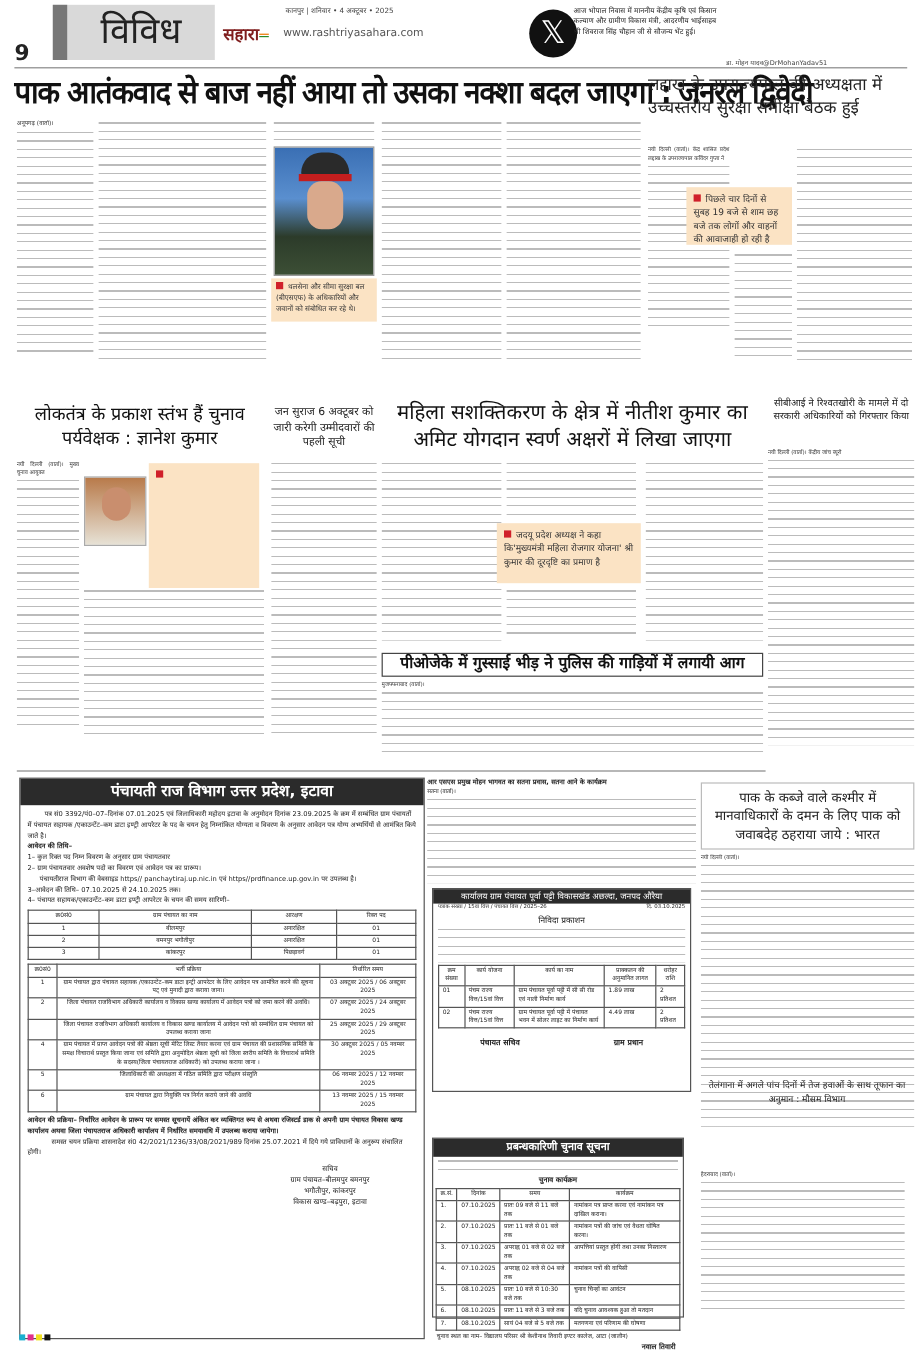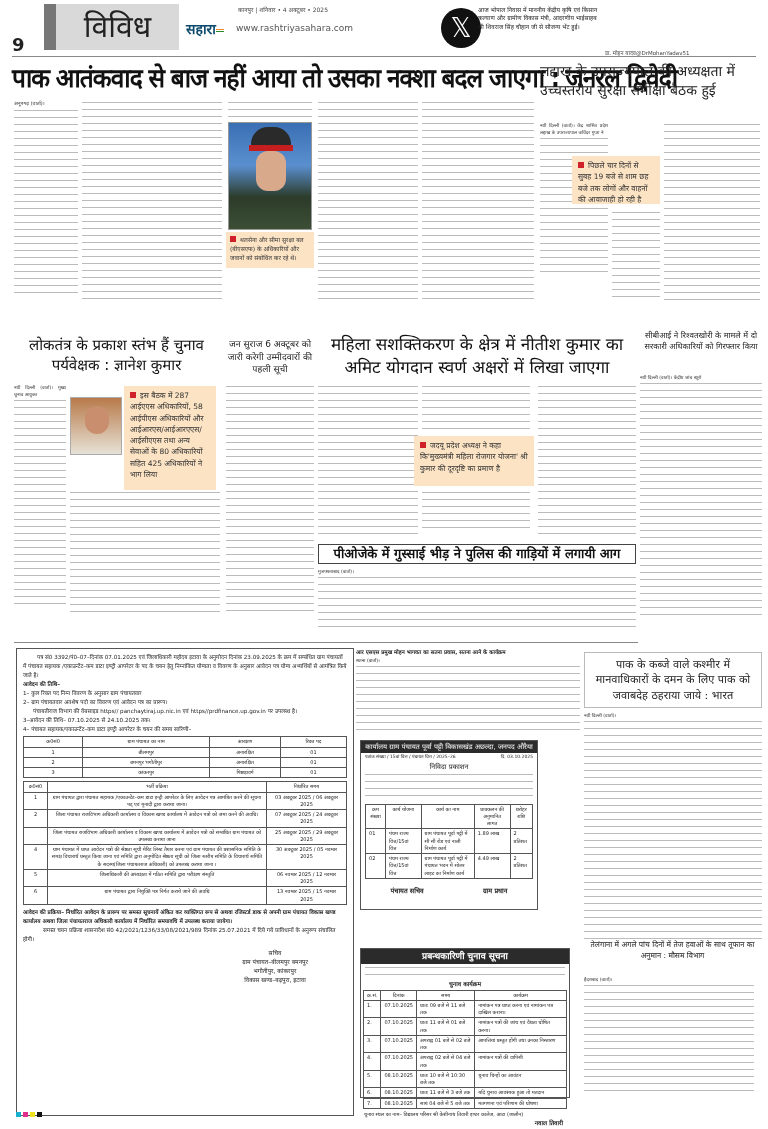--- a/index.html
+++ b/index.html
@@ -1,21 +1,21 @@
 <!DOCTYPE html>
 <html><head>
 <meta charset="utf-8">
 <style>
 *{box-sizing:border-box;margin:0;padding:0}
 body{width:768px;height:1129px;background:#fff;font-family:"DejaVu Sans",sans-serif;color:#222;overflow:hidden;position:relative;font-size:5px;line-height:1.45}
 .abs{position:absolute}
 .sec-tab{left:44px;top:4px;width:135px;height:46px;background:#d9d9d9;border-left:12px solid #777;text-align:center;font-size:30px;line-height:46px;color:#222}
 .page-no{left:12px;top:32px;font-size:18px;font-weight:bold}
 .dateline{left:238px;top:6px;font-size:6px;color:#444}
-.brand{left:186px;top:19px;font-size:14px;font-weight:bold;color:#0c4a6e}
+.brand{left:186px;top:19px;font-size:14px;font-weight:bold;color:#7f1d1d}
 .brand .flag{display:inline-block;width:8px;height:3px;background:linear-gradient(#f08a24 33%,#fff 33% 66%,#2a8a2a 66%);vertical-align:middle}
 .website{left:236px;top:22px;font-size:9px;color:#555}
 .x-logo{left:441px;top:8px;width:40px;height:40px;border-radius:50%;background:#111;color:#fff;font-size:26px;text-align:center;line-height:40px;font-family:"DejaVu Sans",sans-serif}
 .tweet{left:478px;top:6px;width:122px;font-size:6px;line-height:1.4;color:#222}
 .tweet-handle{left:605px;top:50px;font-size:5.5px;color:#444}
 .rule{left:12px;right:12px;height:1px;background:#888}
 .h-main{left:12px;top:60px;width:520px;font-size:26px;font-weight:bold;color:#111;letter-spacing:-1px;font-family:"DejaVu Sans Condensed","DejaVu Sans",sans-serif;white-space:nowrap;transform:scaleX(0.94);transform-origin:left}
 .h-side{left:540px;top:62px;width:220px;font-size:14px;line-height:1.35;color:#222}
 .col{font-size:4.6px;line-height:1.55;color:#333;text-align:justify;overflow:hidden}
 .filler{display:block;height:100%;background:repeating-linear-gradient(#fff 0 2px,#bbb 2px 3px,#fff 3px 7px)}
@@ -30,21 +30,21 @@
 .h2{font-size:17px;line-height:1.35;color:#111;text-align:center}
 .h3{font-size:9px;line-height:1.4;text-align:center;color:#222}
 .boxed-h{left:318px;top:544px;width:318px;height:20px;border:1px solid #444;font-size:13px;line-height:18px;text-align:center;font-weight:bold;color:#111}
 .notice{left:16px;top:648px;width:338px;height:468px;border:1px solid #555}
 .notice-title{background:#2b2b2b;color:#fff;font-size:13px;font-weight:bold;text-align:center;height:22px;line-height:22px}
 .notice p{font-size:5.6px;line-height:1.6;padding:0 6px;color:#222}
 table{border-collapse:collapse;width:100%}
 td,th{border:1px solid #555;font-size:5px;padding:1px 3px;font-weight:normal;vertical-align:top;color:#222}
 .tbl1{margin:3px 6px;width:calc(100% - 12px)}
 .tbl1 td{text-align:center}
-.tender{left:360px;top:740px;width:178px;height:170px;border:1px solid #555}
+.tender{left:360px;top:740px;width:216px;height:170px;border:1px solid #555}
 .tender-title{background:#2b2b2b;color:#fff;font-size:7px;text-align:center;height:12px;line-height:12px}
 .election{left:360px;top:948px;width:210px;height:150px;border:1px solid #555}
 .election-title{background:#2b2b2b;color:#fff;font-size:9px;font-weight:bold;text-align:center;height:15px;line-height:15px}
 .reg-marks{left:16px;top:1112px}
 .reg-marks span{display:inline-block;width:5px;height:5px;margin-right:2px}
 .ad-top{left:356px;top:648px;width:224px;height:90px;font-size:4.6px;line-height:1.55}
 </style>
 </head>
 <body>
 
@@ -96,21 +96,21 @@
   </div>
 
 <div class="abs h2" style="left:14px;top:335px;width:205px;font-size:15px">लोकतंत्र के प्रकाश स्तंभ हैं चुनाव पर्यवेक्षक : ज्ञानेश कुमार</div>
 <div class="abs col" style="left:14px;top:384px;width:52px;height:230px">
   <div>नयी दिल्ली (वार्ता)। मुख्य चुनाव आयुक्त</div>
   <span class="filler" style="height:210px"></span>
 </div>
 <div class="abs photo-cm">
     <div class="face"></div>
   </div>
-<div class="abs callout" style="left:124px;top:386px;width:92px;height:104px"><span class="sq"></span><span>इस बैठक में 287 आईएएस अधिकारियों, 58 आईपीएस अधिकारियों और आईआरएस/आईआरएएस/आईसीएएस तथा अन्य सेवाओं के 80 अधिकारियों सहित 425 अधिकारियों ने भाग लिया</span></div>
+<div class="abs callout" style="left:124px;top:386px;width:92px;height:104px"><span class="sq"></span></div>
 <div class="abs col" style="left:70px;top:490px;width:150px;height:125px">
     <span class="filler"></span>
   </div>
 
 <div class="abs h3" style="left:226px;top:338px;width:88px">जन सुराज 6 अक्टूबर को जारी करेगी उम्मीदवारों की पहली सूची</div>
 <div class="abs col" style="left:226px;top:384px;width:88px;height:230px">
     <span class="filler"></span>
   </div>
 
 <div class="abs h2" style="left:318px;top:333px;width:318px">महिला सशक्तिकरण के क्षेत्र में नीतीश कुमार का अमिट योगदान स्वर्ण अक्षरों में लिखा जाएगा</div>
@@ -136,20 +136,21 @@
 
 <div class="abs boxed-h">पीओजेके में गुस्साई भीड़ ने पुलिस की गाड़ियों में लगायी आग</div>
 <div class="abs col" style="left:318px;top:568px;width:318px;height:64px">
   <div>मुजफ्फराबाद (वार्ता)।</div>
   <span class="filler" style="height:56px"></span>
 </div>
 
 <div class="abs rule" style="top:642px;left:14px;right:130px"></div>
 
 <div class="abs notice">
+  <div class="notice-title">पंचायती राज विभाग उत्तर प्रदेश, इटावा</div>
   <p style="margin-top:4px;text-indent:14px">पत्र सं0 3392/पं0–07–दिनांक 07.01.2025 एवं जिलाधिकारी महोदय इटावा के अनुमोदन दिनांक 23.09.2025 के क्रम में सम्बंधित ग्राम पंचायतों में पंचायत सहायक /एकाउन्टेंट–कम डाटा इण्ट्री आपरेटर के पद के चयन हेतु निम्नांकित योग्यता व विवरण के अनुसार आवेदन पत्र योग्य अभ्यर्थियों से आमंत्रित किये जाते है।</p>
   <p style="font-weight:bold">आवेदन की तिथि–</p>
   <p>1– कुल रिक्त पद निम्न विवरण के अनुसार ग्राम पंचायतवार</p>
   <p>2– ग्राम पंचायतवार अवशेष पदो का विवरण एवं आवेदन पत्र का प्रारूप।</p>
   <p style="text-indent:10px">पंचायतीराज विभाग की वेबसाइड https// panchaytiraj.up.nic.in एवं https//prdfinance.up.gov.in पर उपलब्ध है।</p>
   <p>3–आवेदन की तिथि– 07.10.2025 से 24.10.2025 तक।</p>
   <p>4– पंचायत सहायक/एकाउन्टेंट–कम डाटा इण्ट्री आपरेटर के चयन की समय सारिणी–</p>
   <table class="tbl1">
     <tbody>
         <tr>
@@ -334,21 +335,21 @@
     <div>प्रबन्धक</div>
   </div>
 </div>
 
 <div class="abs h3" style="left:584px;top:652px;width:178px;font-size:11px;border:1px solid #bbb;padding:4px">पाक के कब्जे वाले कश्मीर में मानवाधिकारों के दमन के लिए पाक को जवाबदेह ठहराया जाये : भारत</div>
 <div class="abs col" style="left:584px;top:712px;width:178px;height:228px">
   <div>नयी दिल्ली (वार्ता)।</div>
   <span class="filler" style="height:220px"></span>
 </div>
 
-<div class="abs h3" style="left:590px;top:940px;width:165px;font-size:7.5px">तेलंगाना में अगले पांच दिनों में तेज हवाओं के साथ तूफान का अनुमान : मौसम विभाग</div>
+<div class="abs h3" style="left:590px;top:900px;width:165px;font-size:7.5px">तेलंगाना में अगले पांच दिनों में तेज हवाओं के साथ तूफान का अनुमान : मौसम विभाग</div>
 <div class="abs col" style="left:584px;top:976px;width:170px;height:120px">
   <div>हैदराबाद (वार्ता)।</div>
   <span class="filler" style="height:112px"></span>
 </div>
 
 <div class="abs reg-marks">
   <span style="background:#1ab0d0"></span><span style="background:#e0308a"></span><span style="background:#f0e020"></span><span style="background:#111"></span>
 </div>
 
 </body></html>

